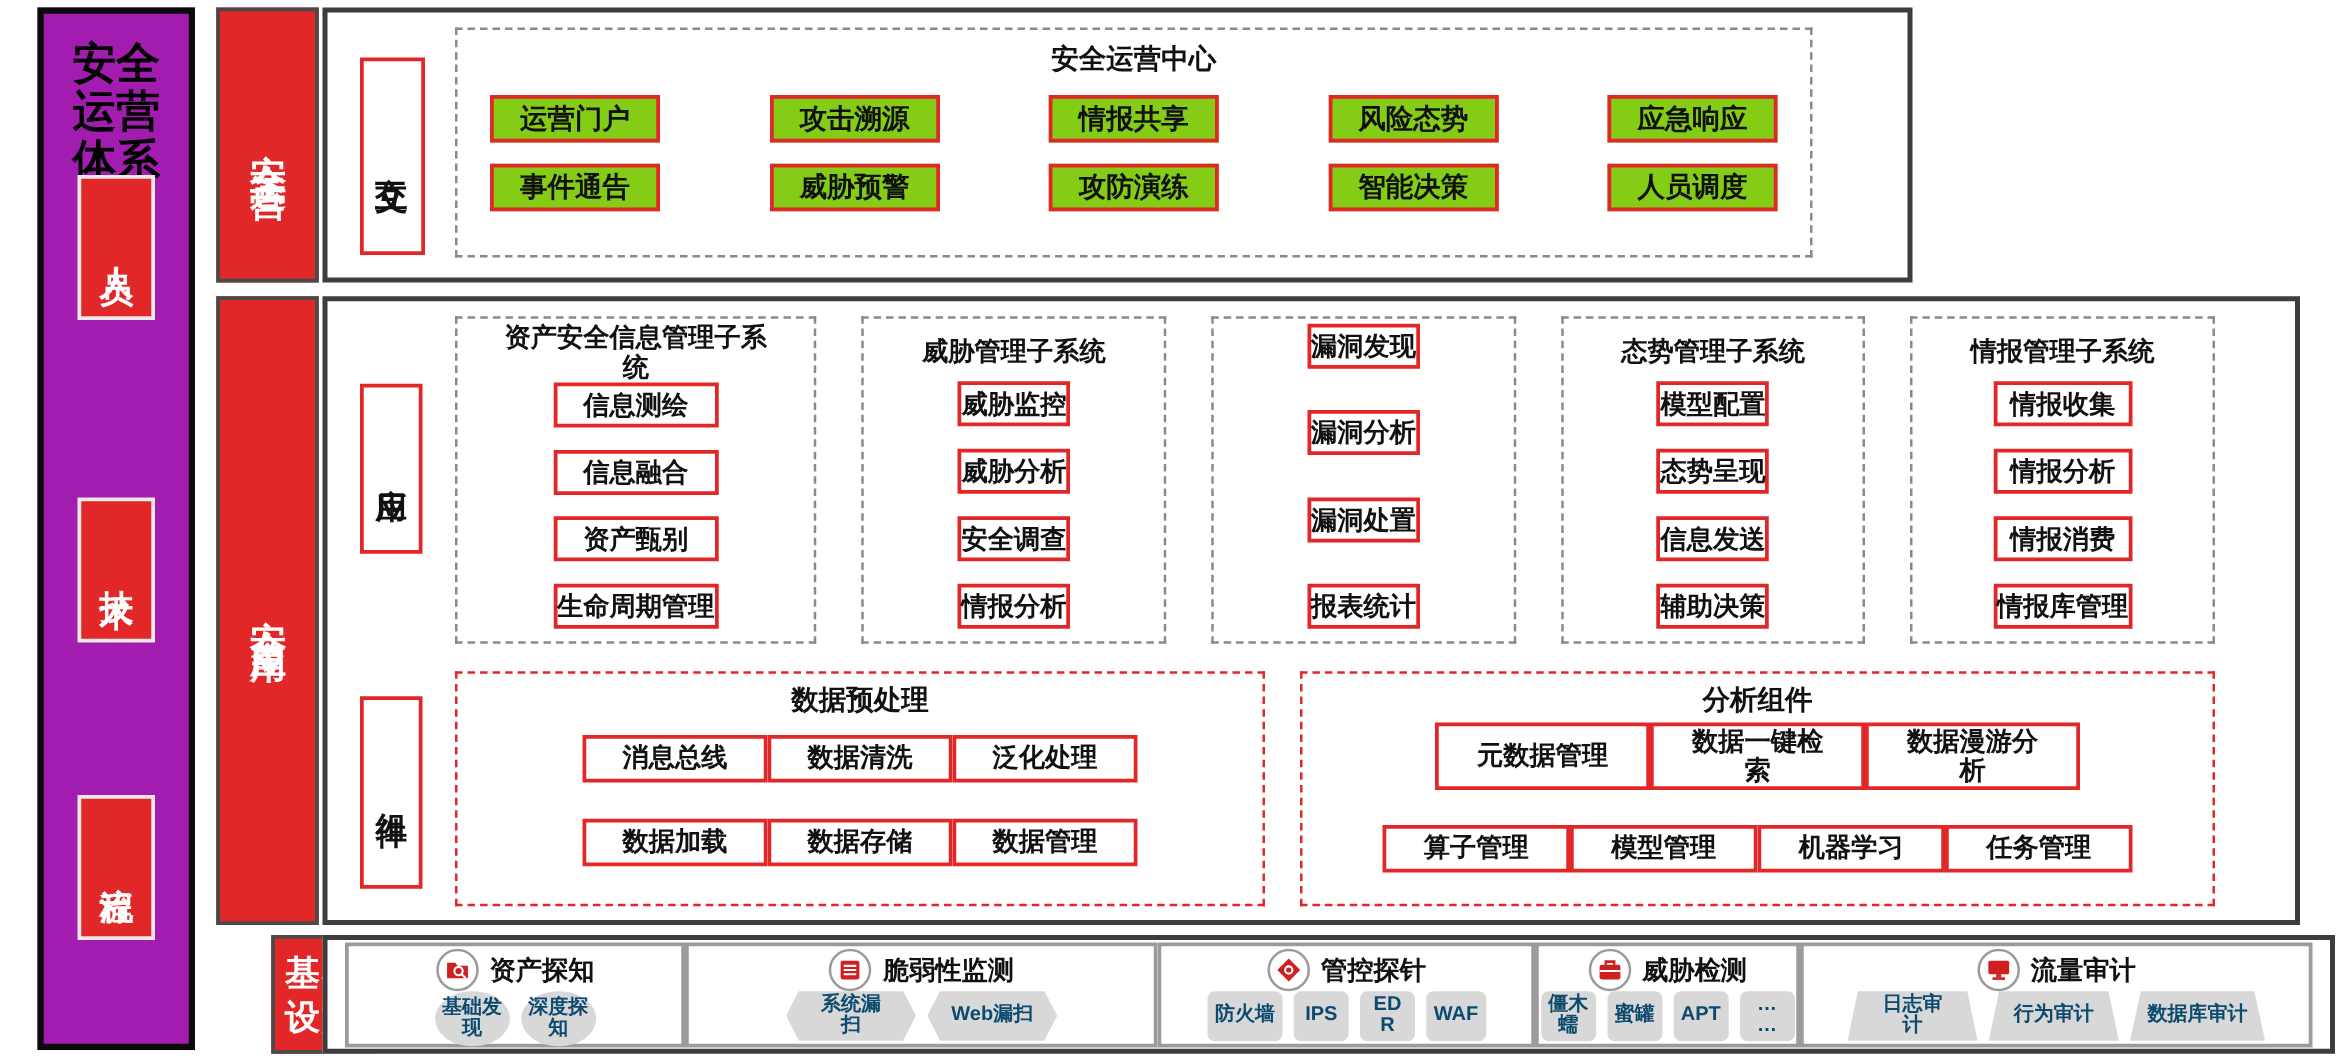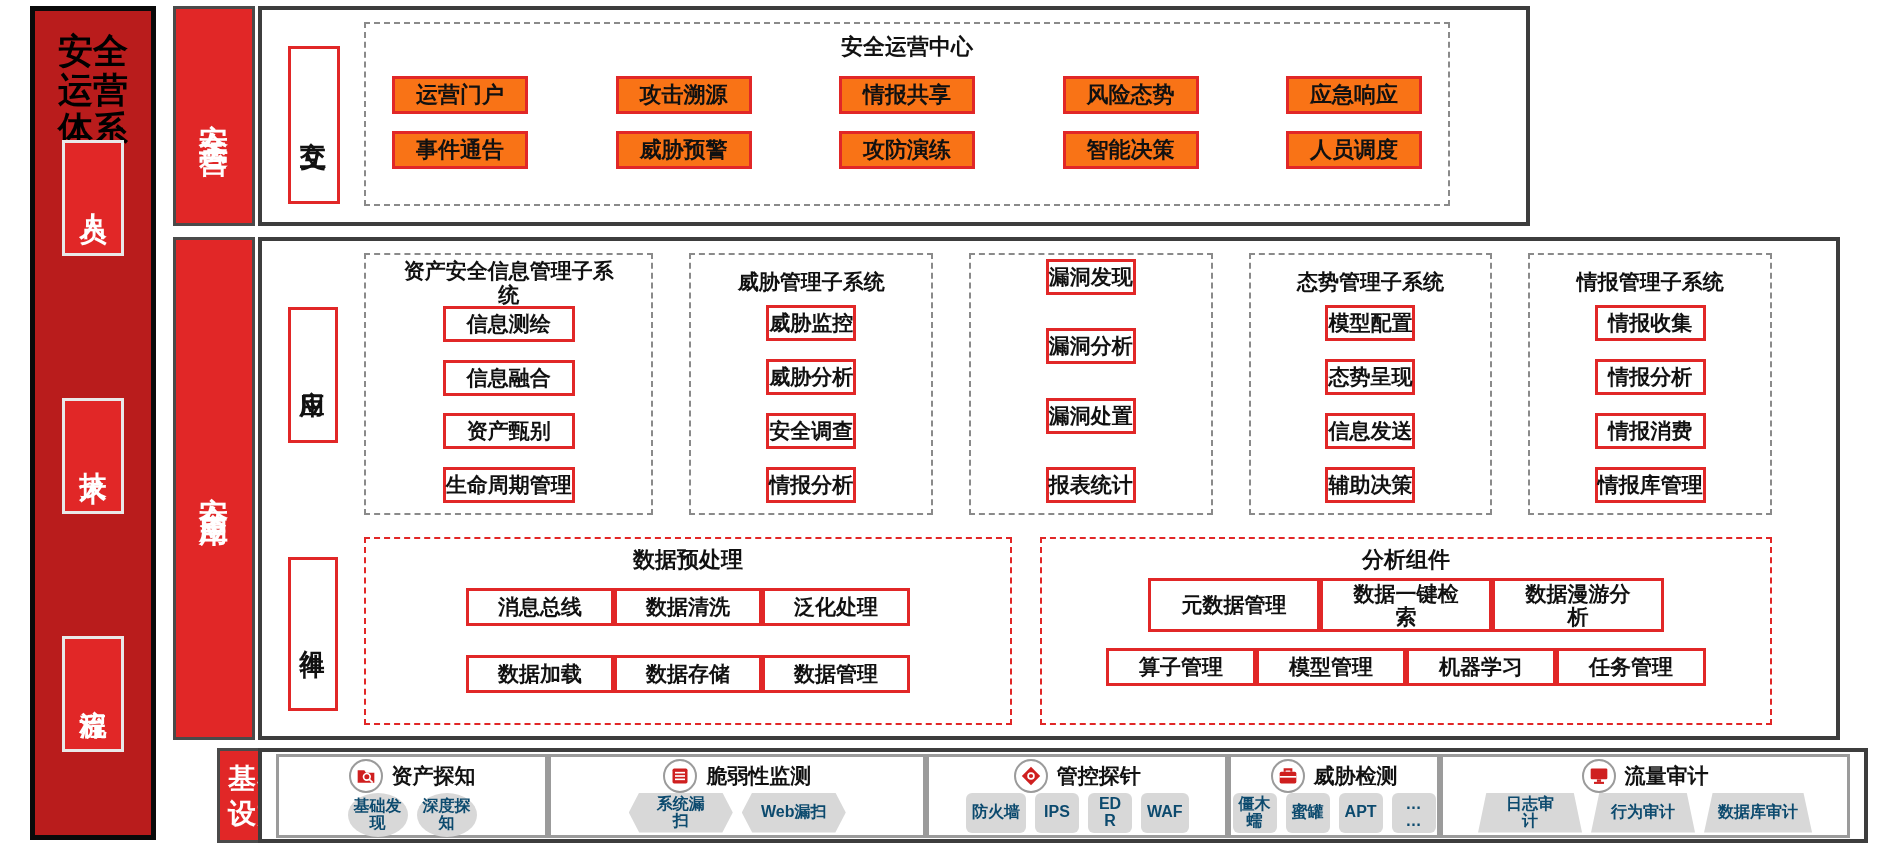--- a/index.html
+++ b/index.html
@@ -7,21 +7,21 @@
     width:1879px;height:846px;position:relative;background:#fff;
     font-family:"Liberation Sans","DejaVu Sans",sans-serif;color:#111;
     overflow:hidden;
   }
   .pre{white-space:pre-line;}
   .vtext{writing-mode:vertical-rl;text-orientation:upright;}
 
   
   #sidebar{
     position:absolute;left:30px;top:6px;width:116px;height:824px;
-    border:5px solid #0a0a0a;background:#b91c1c;
+    border:5px solid #0a0a0a;background:#a21caf;
   }
   #sidebar .sb-title{
     margin-top:20px;text-align:center;font-size:35px;font-weight:bold;
     line-height:1.12;color:#000;
   }
   .sb-item{
     position:absolute;left:50%;transform:translateX(-50%);
     width:56px;height:110px;background:#e12727;color:#fff;
     font-size:27px;font-weight:bold;letter-spacing:6px;
     display:flex;align-items:center;justify-content:center;
@@ -55,21 +55,21 @@
     font-size:26px;font-weight:bold;letter-spacing:4px;
   }
   .op-dashed{
     position:absolute;left:102px;top:12px;right:76px;bottom:16px;
     border:2px dashed #8a8a8a;
   }
   .op-title{text-align:center;margin-top:8px;font-size:22px;font-weight:bold;}
   .op-row{display:flex;justify-content:space-between;padding:0 26px;margin-top:14px;}
   .op-row.r2{margin-top:17px;}
   .op-btn{
-    width:136px;height:38px;border:3px solid #e12727;background:#f97316;
+    width:136px;height:38px;border:3px solid #e12727;background:#84cc16;
     display:flex;align-items:center;justify-content:center;
     font-size:22px;font-weight:bold;box-sizing:border-box;
   }
 
   
   .side-label{
     position:absolute;left:26px;width:44px;border:3px solid #e12727;background:#fff;
     display:flex;align-items:center;justify-content:center;
     font-size:25px;font-weight:bold;letter-spacing:4px;
   }
@@ -101,21 +101,21 @@
     display:flex;gap:28px;
   }
   .comp-box{border:2px dashed #e12727;box-sizing:border-box;}
   .comp-box.pre-box{flex:0 0 648px;}
   .comp-box.ana-box{flex:1;}
   .comp-title{text-align:center;margin-top:6px;font-size:22px;font-weight:bold;}
   .comp-row{display:flex;justify-content:center;padding:0 28px;}
   .pre-box .comp-row.r1{margin-top:13px;}
   .pre-box .comp-row.r2{margin-top:29px;}
   .ana-box .comp-row.r1{margin-top:3px;}
-  .ana-box .comp-row.r2{margin-top:16px;}
+  .ana-box .comp-row.r2{margin-top:28px;}
   .comp-item{
     border:3px solid #e12727;background:#fff;box-sizing:border-box;
     display:flex;align-items:center;justify-content:center;text-align:center;
     font-size:21px;font-weight:bold;line-height:1.1;
   }
   .pre-box .comp-item{width:148px;height:38px;}
   .ana-box .r1 .comp-item{width:172px;height:54px;}
   .ana-box .r2 .comp-item{width:150px;height:38px;}
 
   

